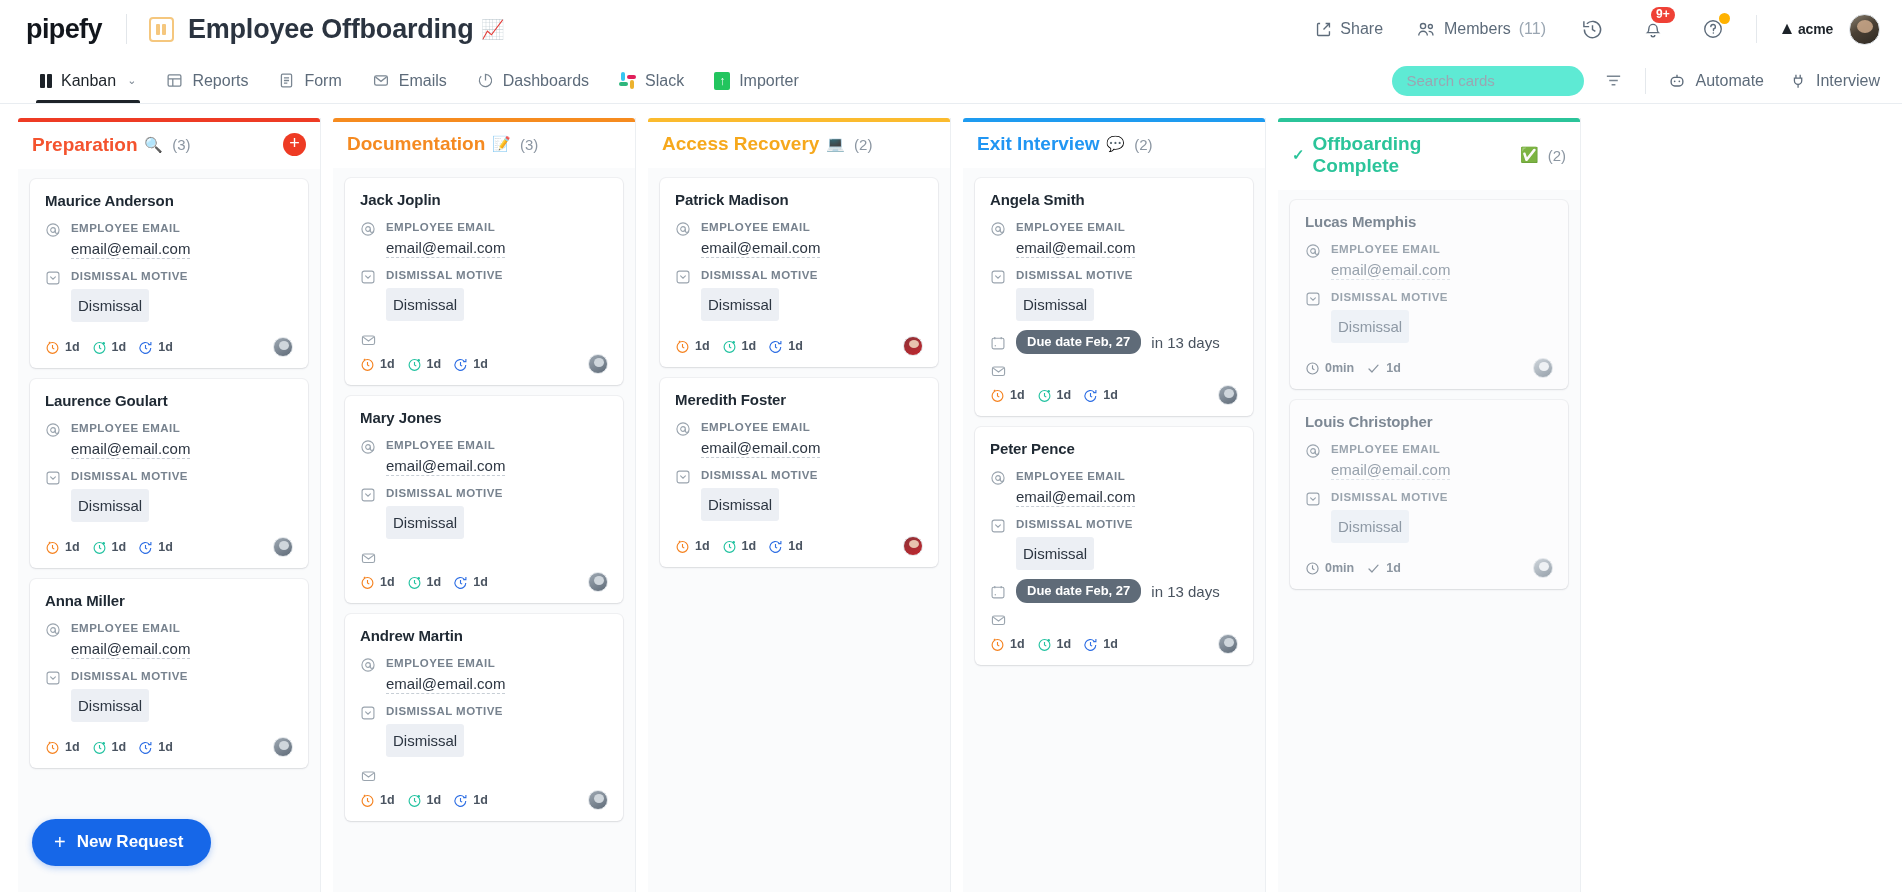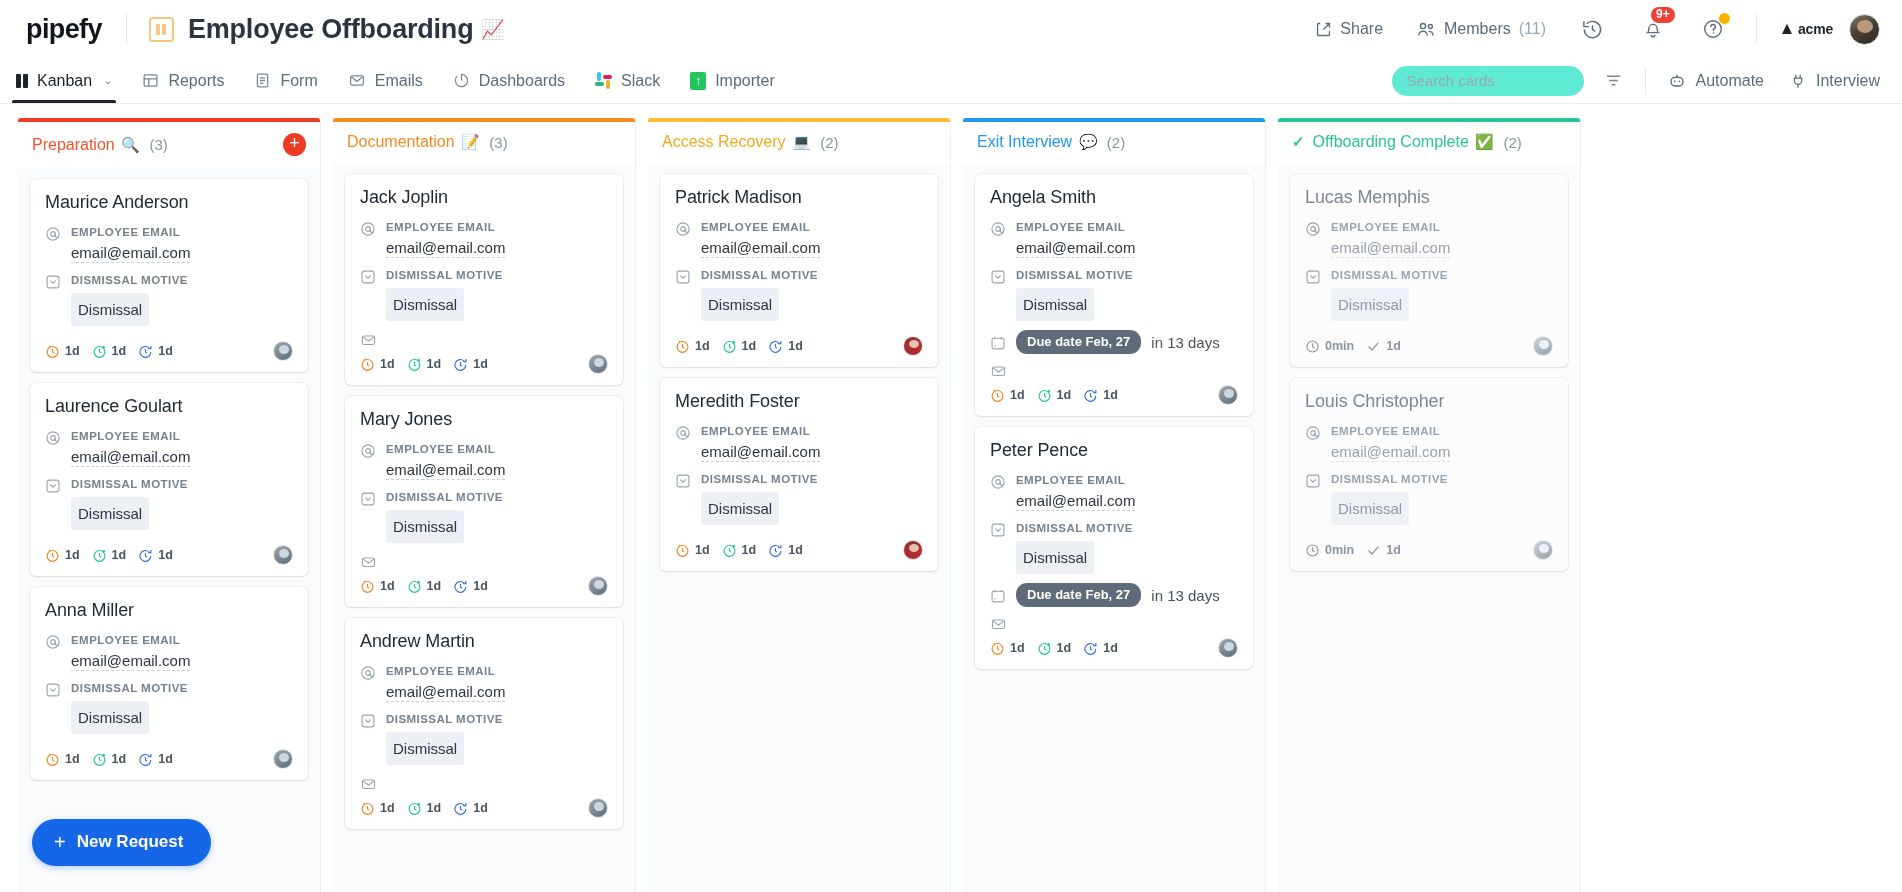--- a/index.html
+++ b/index.html
@@ -63,21 +63,21 @@
   }
   .avatar-top::after {
     content:""; position:absolute; left:7px; top:5px; width:16px; height:13px;
     border-radius:50%; background:#cda98b; opacity:.85;
   }
 
   
   .navbar {
     height: 46px; width: 100%;
     display: flex; align-items: center;
-    padding: 0 22px 0 16px;
+    padding: 0 22px 0 40px;
     border-bottom: 1px solid #e9edf1;
     background: #fff;
   }
   .tab {
     display: flex; align-items: center; gap: 9px;
     font-size: 16px; color: #5d6b7a; margin-right: 30px;
     height: 45px; cursor: pointer; position: relative;
   }
   .tab.active { color: #1d2329; font-weight: 400; }
   .tab.active::after {
@@ -134,21 +134,21 @@
     display: flex; flex-direction: column;
     position: relative;
   }
   .col-accent { height: 4px; width: 100%; border-radius: 3px 3px 0 0; }
   .col-head {
     display: flex; align-items: center;
     padding: 11px 14px 13px 14px;
     background: #fff;
     position: relative;
   }
-  .col-title { font-size: 16px; font-weight: 400; }
+  .col-title { font-size: 19px; font-weight: 700; }
   .col-emoji { font-size: 15px; margin-left: 7px; }
   .col-check { font-size: 15px; margin-right: 8px; font-weight: 700; }
   .col-count { font-size: 15px; color: #8b96a2; margin-left: 9px; }
   .col-add {
     margin-left: auto; width: 23px; height: 23px; border-radius: 50%;
     background: #ee3b24; color: #fff; font-size: 18px; line-height: 20px;
     text-align: center; cursor: pointer; font-weight: 400;
   }
   .col-body {
     flex: 1; padding: 10px 12px 0 12px; overflow: hidden;
@@ -156,21 +156,21 @@
   }
 
   
   .card {
     background: #fff; border-radius: 6px;
     box-shadow: 0 1px 2px rgba(22,33,45,.10), 0 0 0 1px rgba(22,33,45,.045);
     padding: 13px 15px 11px 15px; cursor: pointer;
   }
   .card.done { background: #fcfcfd; }
   .card-title {
-    font-size: 18px; font-weight: 400; color: #1f2933;
+    font-size: 15px; font-weight: 700; color: #1f2933;
     margin-bottom: 11px; letter-spacing: -0.1px;
   }
   .card.done .card-title { color: #7d8894; }
   .field-row { display: flex; align-items: flex-start; gap: 10px; margin-bottom: 1px; }
   .f-ico { width: 16px; height: 16px; flex: 0 0 16px; margin-top: 2px; }
   .f-label {
     font-size: 11.5px; font-weight: 700; color: #77828e;
     letter-spacing: 0.45px; text-transform: uppercase; line-height: 16px;
   }
   .card.done .f-label { color: #9aa4ae; }

